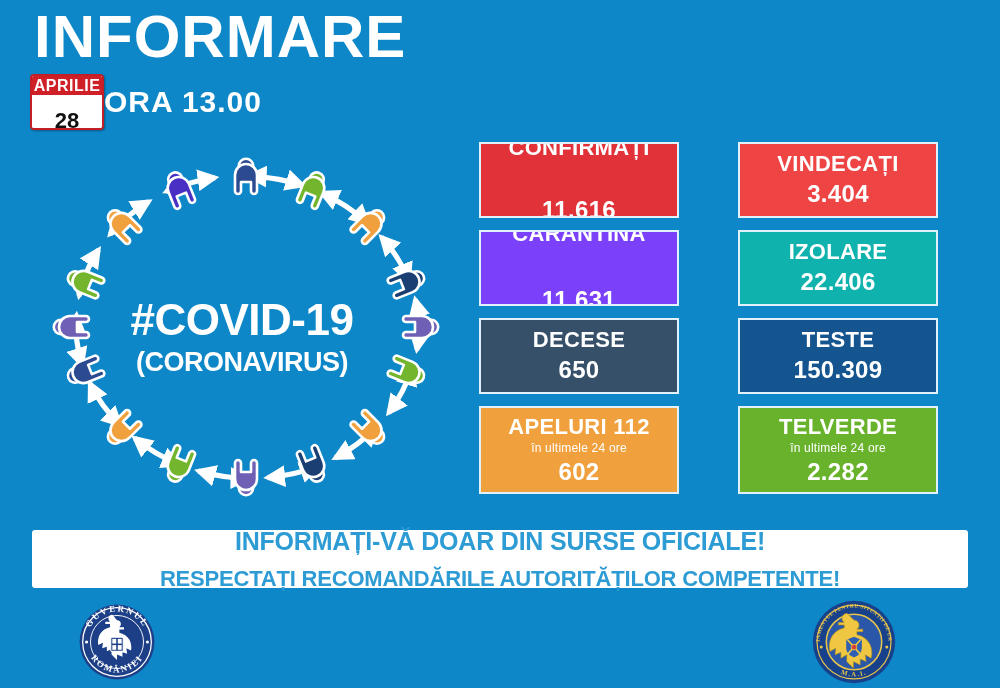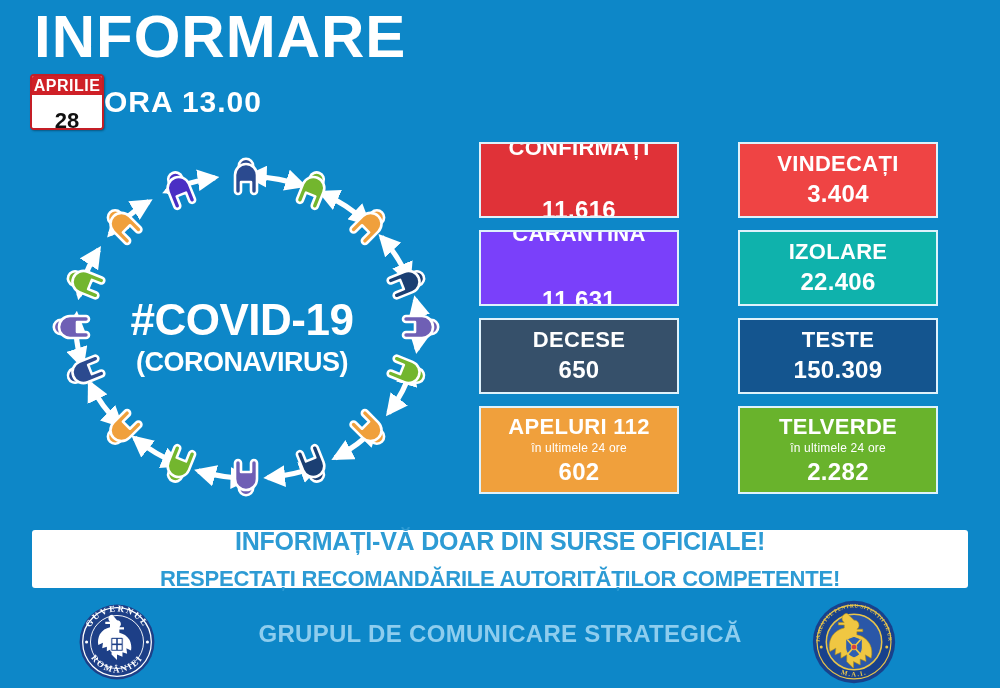--- a/index.html
+++ b/index.html
@@ -358,21 +358,20 @@
     <text font-family="Liberation Serif, serif" font-size="11.5" font-weight="bold" fill="#ffffff" letter-spacing="2.4">
       <textPath href="#arcTop" startOffset="50%" text-anchor="middle">GUVERNUL</textPath>
     </text>
     <text font-family="Liberation Serif, serif" font-size="11.5" font-weight="bold" fill="#ffffff" letter-spacing="2.4">
       <textPath href="#arcBot" startOffset="50%" text-anchor="middle">ROMÂNIEI</textPath>
     </text>
     <circle cx="11" cy="50" r="2" fill="#ffffff"></circle>
     <circle cx="89" cy="50" r="2" fill="#ffffff"></circle>
   </svg>
 
-  <div id="footer-text">GRUPUL DE COMUNICARE STRATEGICĂ</div>
 
   <svg id="seal-right" viewBox="0 0 100 100" xmlns="http://www.w3.org/2000/svg">
     <circle cx="50" cy="50" r="49" fill="#18418c"></circle>
     <circle cx="50" cy="50" r="44" fill="none" stroke="#e8c54a" stroke-width="1.4"></circle>
     <circle cx="50" cy="50" r="33" fill="#2a57a8" stroke="#e8c54a" stroke-width="1.8"></circle>
 
     <g fill="#f0c742" stroke="#b5900f" stroke-width="0.7">
       <path d="M50 24 c3.5 0 6 2.5 6 6 c0 2 -1 3.6 -2.6 4.7 l7 0 l0 3 l-7 0 l0 3.6
                c7 1.5 12.5 5.5 15.5 11.5 c2.5 5 3 11 1.5 16.5 l-7 -4 l1 8 l-7 -3 l0 7 l-8 -4
                l0 8 l-8 -8 l0 -8 l-7 4 l0 -7 l-7 3 l1 -8 l-7 4 c-1.5 -5.5 -1 -11.5 1.5 -16.5

